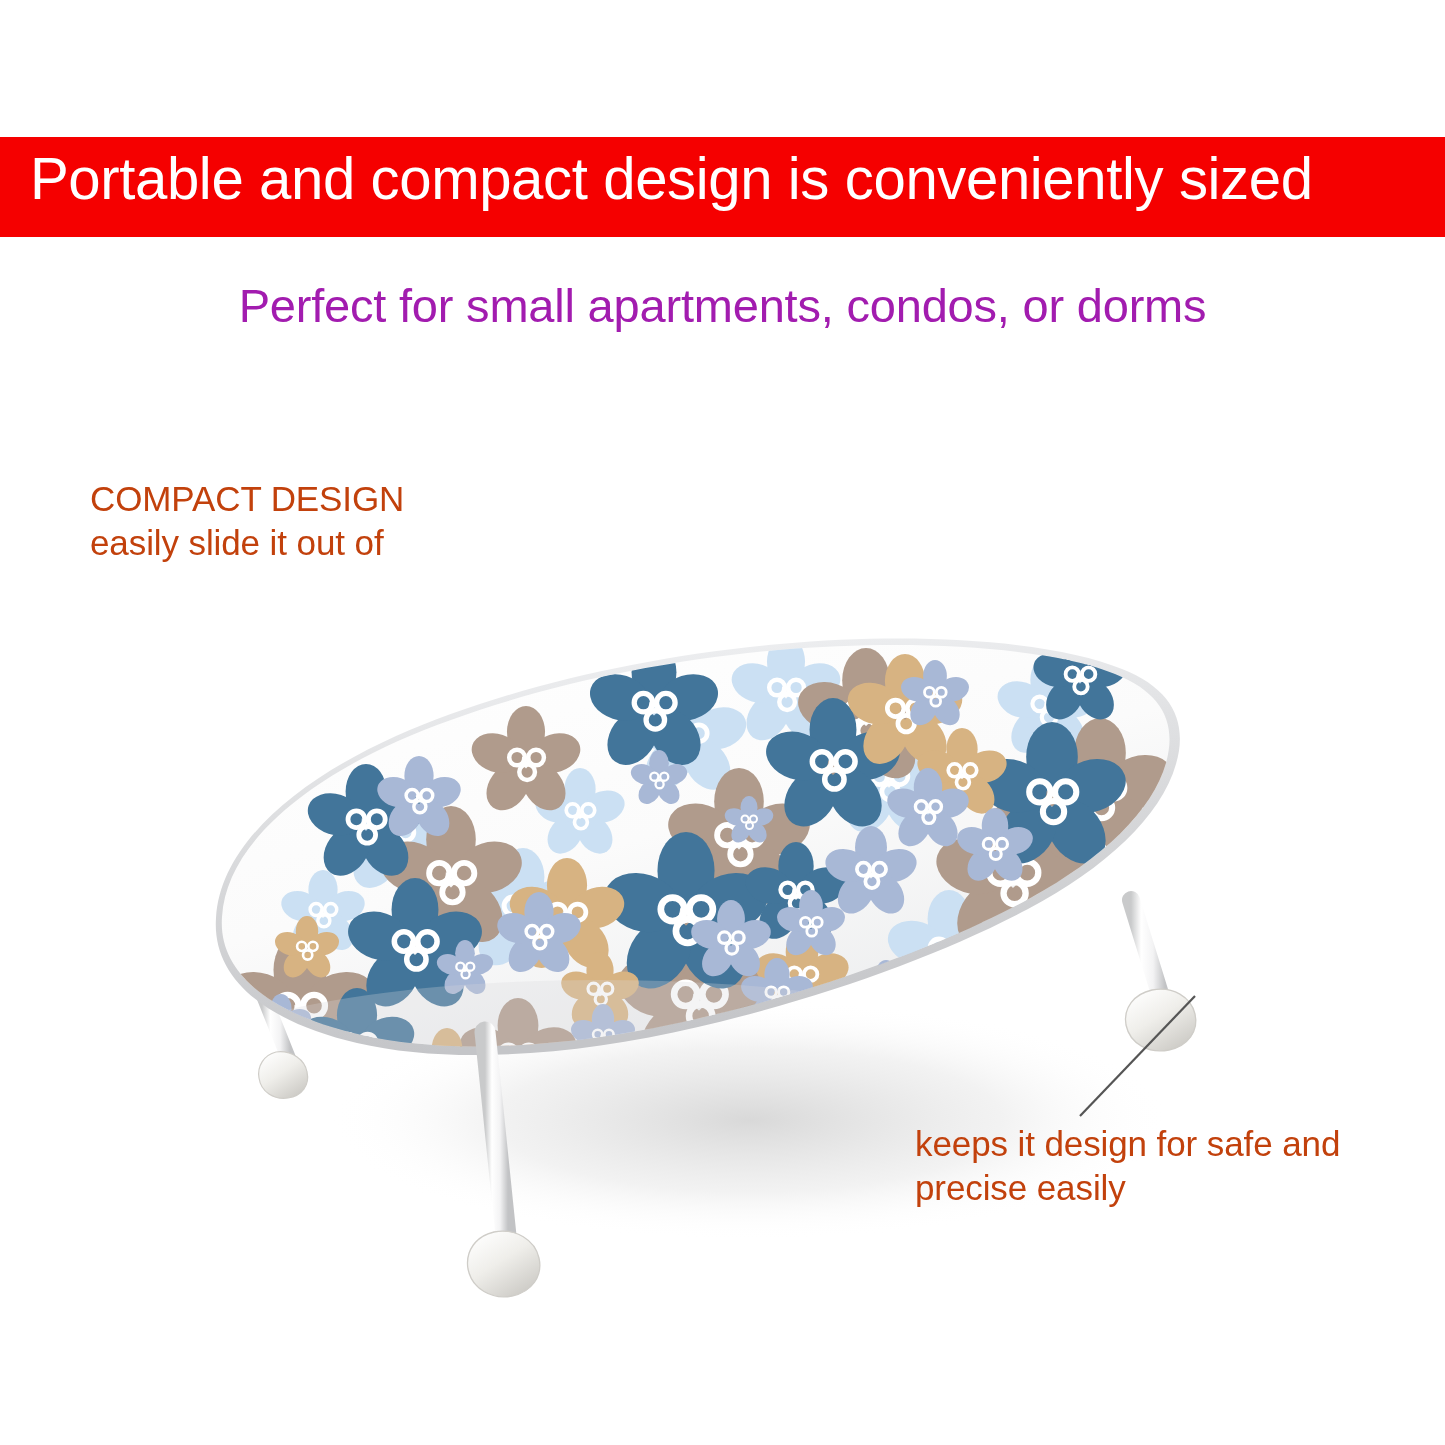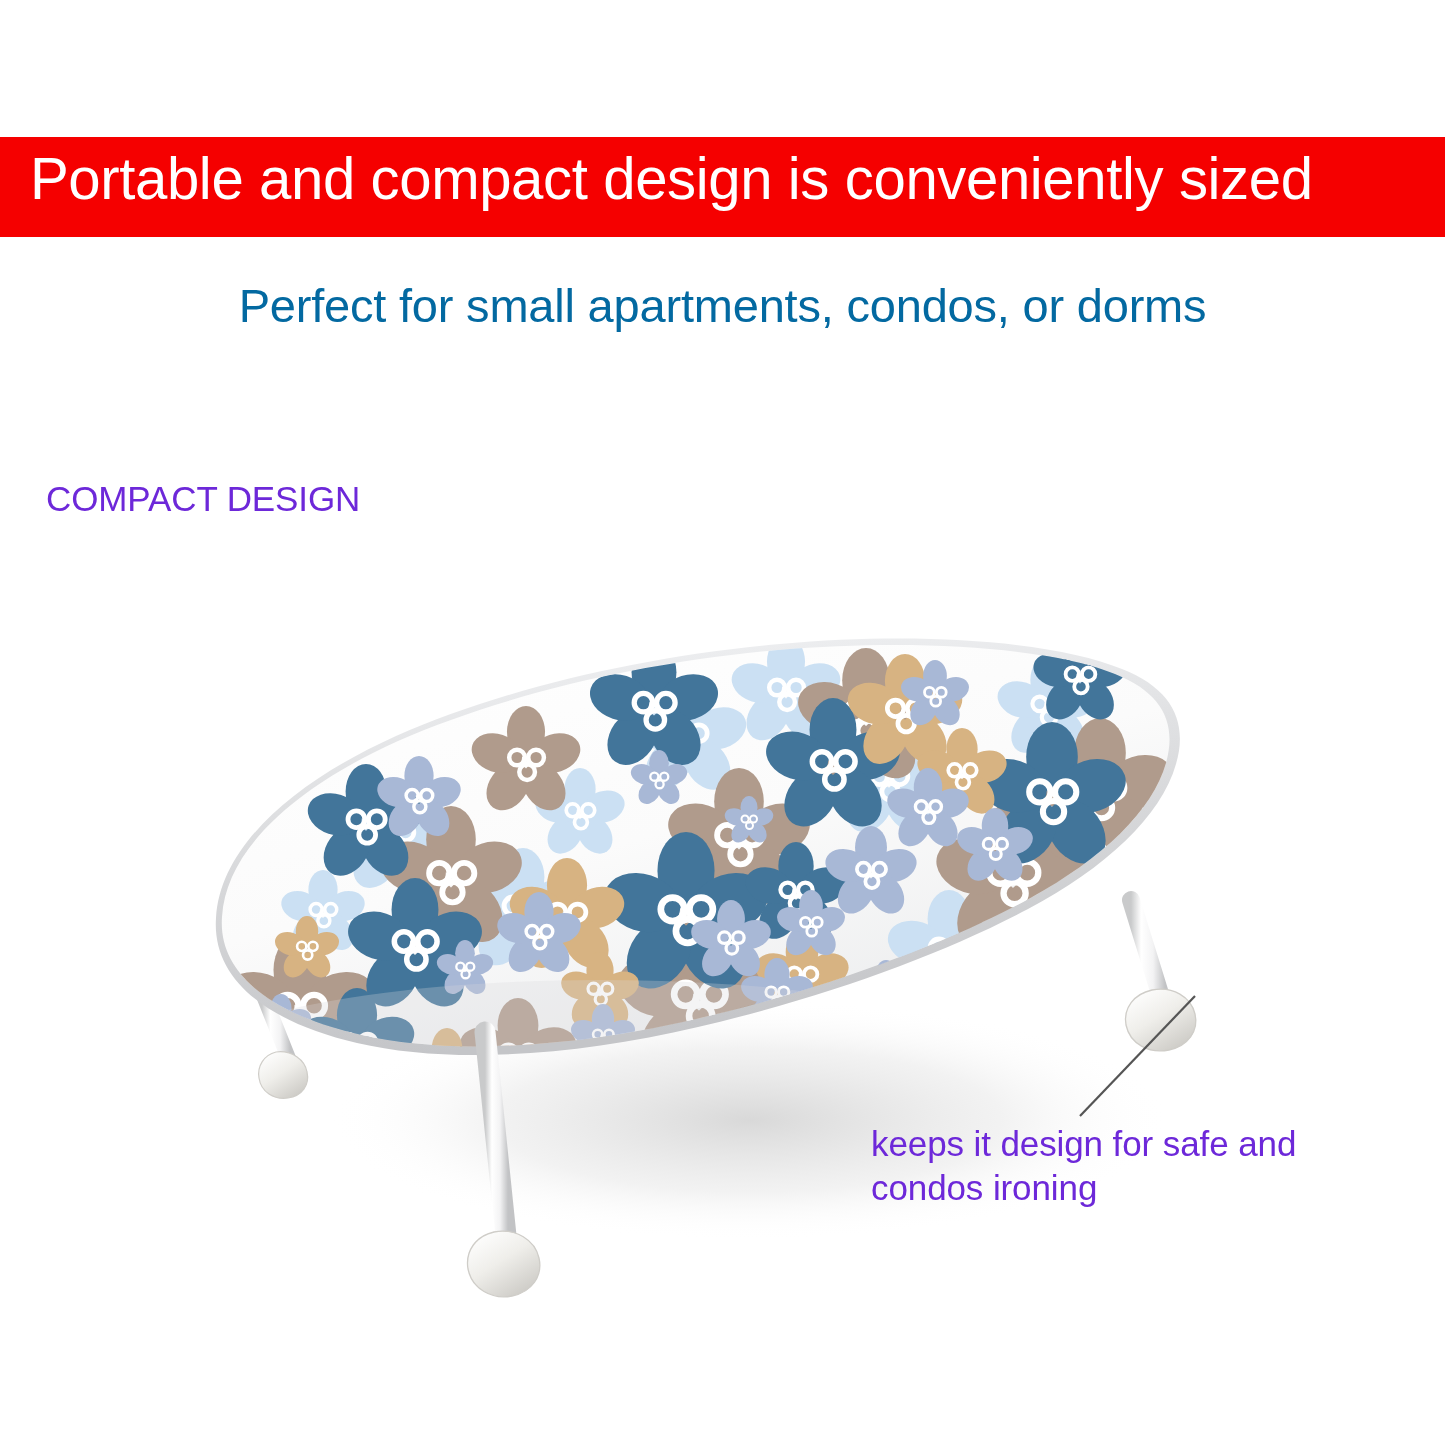--- a/index.html
+++ b/index.html
@@ -48,32 +48,33 @@
 
   
   .subtitle {
     position: absolute;
     left: 0;
     top: 278px;
     width: 1445px;
     text-align: center;
     font-size: 47px;
     font-weight: 400;
-    color: #0369a1;
+    color: #a21caf;
     letter-spacing: -0.2px;
     white-space: nowrap;
   }
 
   
   .callout {
     position: absolute;
     font-size: 35px;
     line-height: 1.26;
-    color: #6d28d9;
+    color: #c2410c;
     letter-spacing: -0.1px;
+    margin-left: 44px;
   }
   .callout .headline {
     display: block;
     white-space: nowrap;
   }
   .callout .body-line {
     display: block;
     white-space: nowrap;
   }
   #callout-compact {
@@ -313,20 +314,21 @@
   </div>
 
   <div class="leader-line">
     <svg viewBox="0 0 160 135" xmlns="http://www.w3.org/2000/svg" aria-hidden="true">
       <line x1="145" y1="6" x2="30" y2="126" stroke="#555555" stroke-width="2.2"></line>
     </svg>
   </div>
 
   <div class="callout" id="callout-compact">
     <span class="headline">COMPACT DESIGN</span>
+    <span class="body-line">easily slide it out of</span>
   </div>
 
   <div class="callout" id="callout-feet">
     <span class="body-line">keeps it design for safe and</span>
-    <span class="body-line">condos ironing</span>
+    <span class="body-line">precise easily</span>
   </div>
 
 </div>
 
 </body></html>

